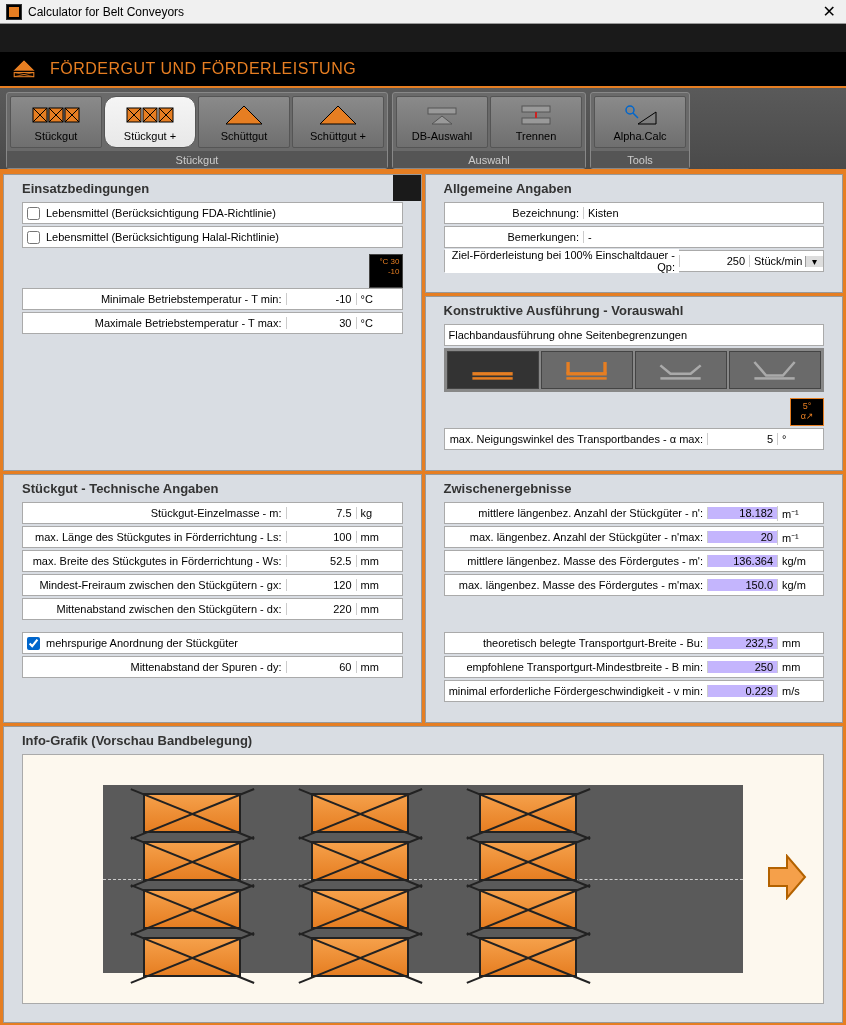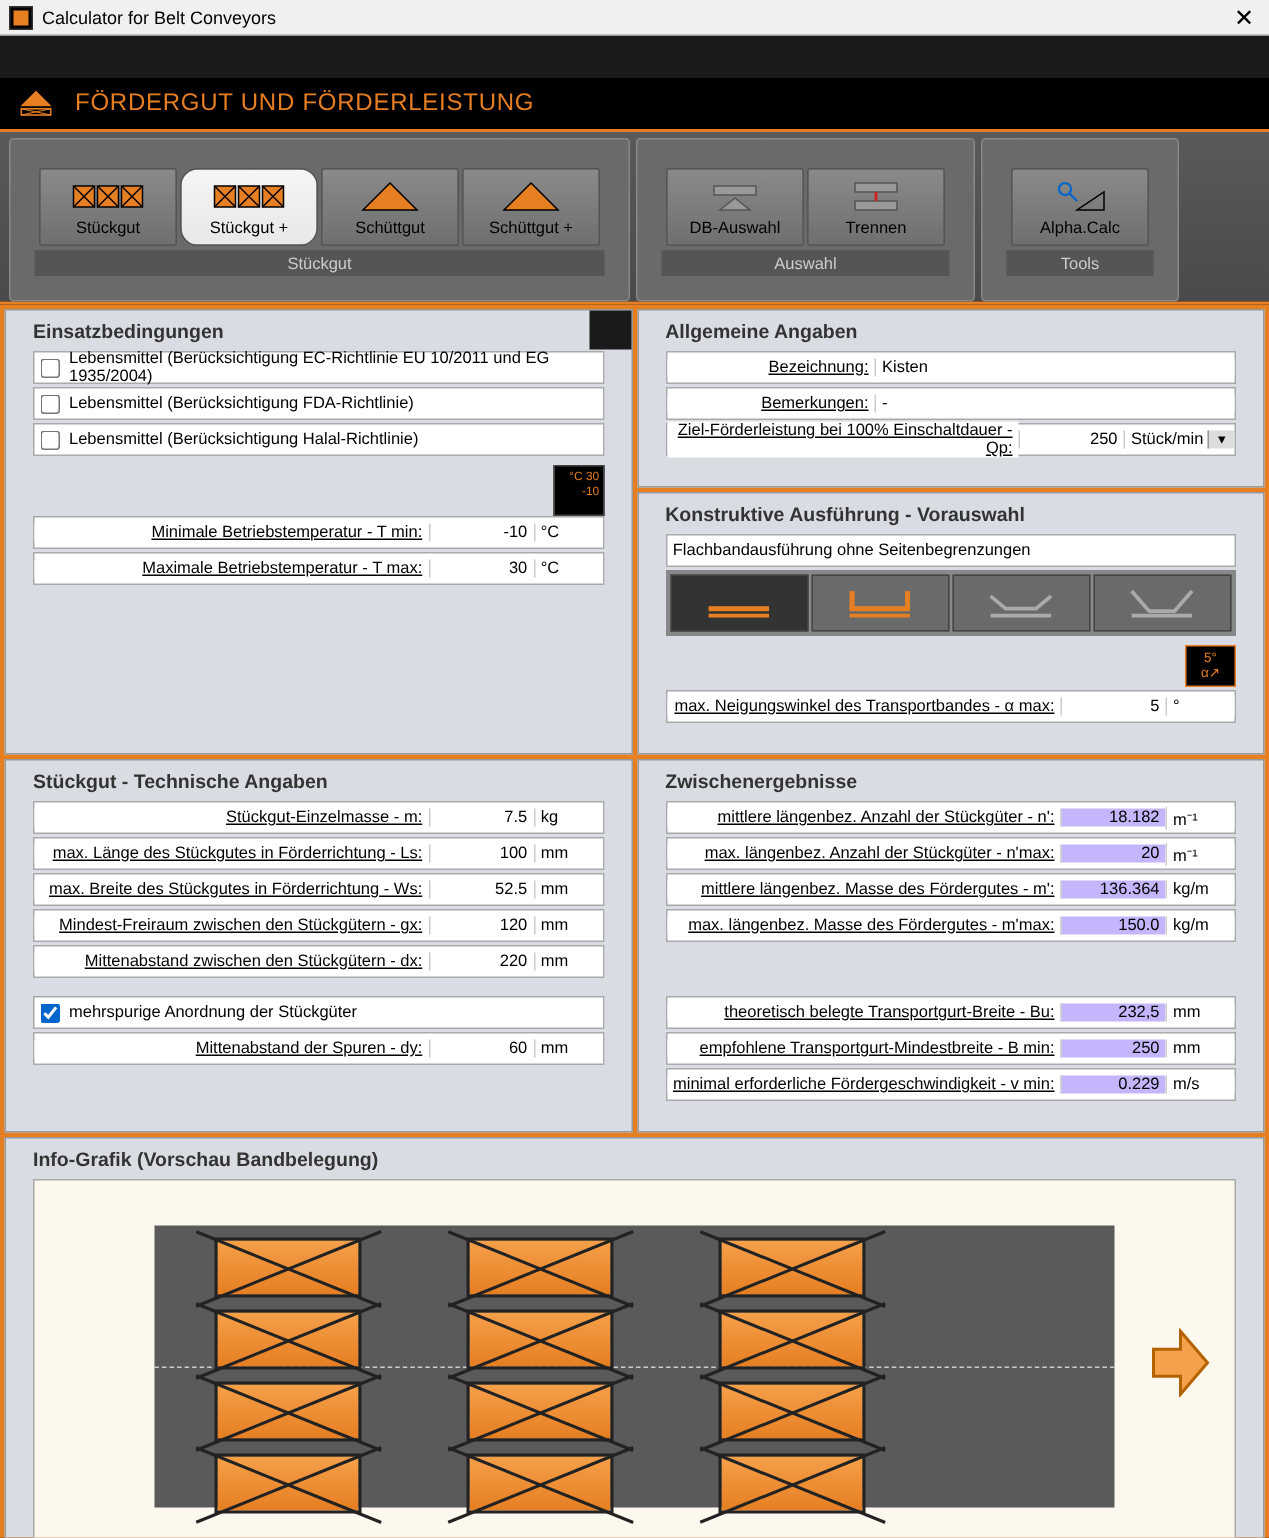--- a/index.html
+++ b/index.html
@@ -13,36 +13,36 @@
 .titlebar .close { font-size: 16px; cursor: pointer; padding: 0 4px; color:#000; }
 
 
 .banner { background: #000; height: 34px; display: flex; align-items: center; padding: 0 10px; margin-top: 28px; }
 .banner .logo { width: 28px; height: 22px; margin-right: 12px; position: relative; }
 .banner .logo svg { width:100%; height:100%; }
 .banner .subtitle { color: #e67e22; font-size: 16px; letter-spacing: 0.5px; }
 
 
 .ribbon { background: linear-gradient(#5a5a5a,#4a4a4a); border: 2px solid #e67e22; border-left:none; border-right:none; padding: 4px 6px 0 6px; display: flex; gap: 4px; }
-.ribgroup { background: #6a6a6a; border: 1px solid #888; border-radius: 3px; padding: 16px; display: flex; flex-direction: column; justify-content: space-between; }
+.ribgroup { background: #6a6a6a; border: 1px solid #888; border-radius: 3px; padding: 0; display: flex; flex-direction: column; justify-content: space-between; }
 .ribgroup-row { display: flex; gap: 2px; padding: 3px; }
 .ribgroup-label { text-align: center; font-size: 11px; color: #ccc; padding: 2px 0; border-top: 1px solid #555; background:#555; }
 .ribbtn { background: linear-gradient(#8a8a8a,#6f6f6f); border: 1px solid #555; border-radius: 2px; width: 92px; height: 52px; display: flex; flex-direction: column; align-items: center; justify-content: center; cursor: pointer; font-size: 11px; color: #000; }
 .ribbtn.active { background: linear-gradient(#f5f5f5,#e8e8e8); border-radius: 12px; }
 .ribbtn .ricon { height: 26px; display: flex; align-items: center; justify-content: center; }
 .ribbtn .rlabel { margin-top: 2px; }
 
 
 .main { background: #e67e22; padding: 3px; height: calc(1025px - 24px - 34px - 80px - 32px); display: grid; grid-template-columns: 1fr 1fr; grid-template-rows: auto auto auto auto; gap: 3px; }
 .panel { background: #d9dde3; border: 1px solid #999; padding: 6px 18px; }
 .panel.span2 { grid-column: 1 / 3; }
 .panel-title { font-size: 13px; font-weight: bold; color: #333; margin-bottom: 6px; }
 
 .row { display: flex; align-items: center; height: 22px; border: 1px solid #aaa; background: #fff; margin-bottom: 2px; }
-.row .lbl { flex: 1; font-size: 11px; text-align: right; padding-right: 4px; color:#000; background: #fff; text-decoration: underline; }
+.row .lbl { flex: 1; font-size: 11px; text-align: right; padding-right: 4px; color:#000; background: #fff; }
 .row .val { width: 70px; font-size: 11px; text-align: right; padding-right: 4px; border-left: 1px solid #ccc; background: #fff; }
 .row .val.ro { background: #c4b5fd; }
 .row .unit { width: 46px; font-size: 11px; padding-left: 4px; border-left: 1px solid #ccc; background:#fff; }
 .row .dd { width: 18px; background: #ddd; border-left: 1px solid #999; text-align: center; font-size: 10px; cursor: pointer; }
 
 .chk-row { display: flex; align-items: center; height: 22px; border: 1px solid #aaa; background: #fff; margin-bottom: 2px; padding: 0 4px; }
 .chk-row input { margin-right: 6px; }
 .chk-row .clbl { font-size: 11px; }
 
 .konstr-select { border:1px solid #aaa; background:#fff; padding:4px; font-size:11px; margin-bottom:2px; }
@@ -216,24 +216,20 @@
       <div class="unit" style="width:56px">Stück/min</div>
       <div class="dd">▾</div>
     </div>
   </div>
 
   <div class="panel einsatz-panel" style="grid-row: 1 / 3;">
     <div class="dark-tab"></div>
     <div class="panel-title">Einsatzbedingungen</div>
     <div class="chk-row">
         <input type="checkbox" style="">
-        <span class="clbl">Lebensmittel (Berücksichtigung EC-Richtlinie EU 10/2011 und EG 1935/2004)</span>
-      </div>
-    <div class="chk-row">
-        <input type="checkbox" style="">
         <span class="clbl">Lebensmittel (Berücksichtigung FDA-Richtlinie)</span>
       </div>
     <div class="chk-row">
         <input type="checkbox" style="">
         <span class="clbl">Lebensmittel (Berücksichtigung Halal-Richtlinie)</span>
       </div>
     <div style="height:28px; position:relative; margin:6px 0;">
       <div class="temp-badge"><span>°C 30</span><br><span>-10</span></div>
     </div>
     <div class="row">

